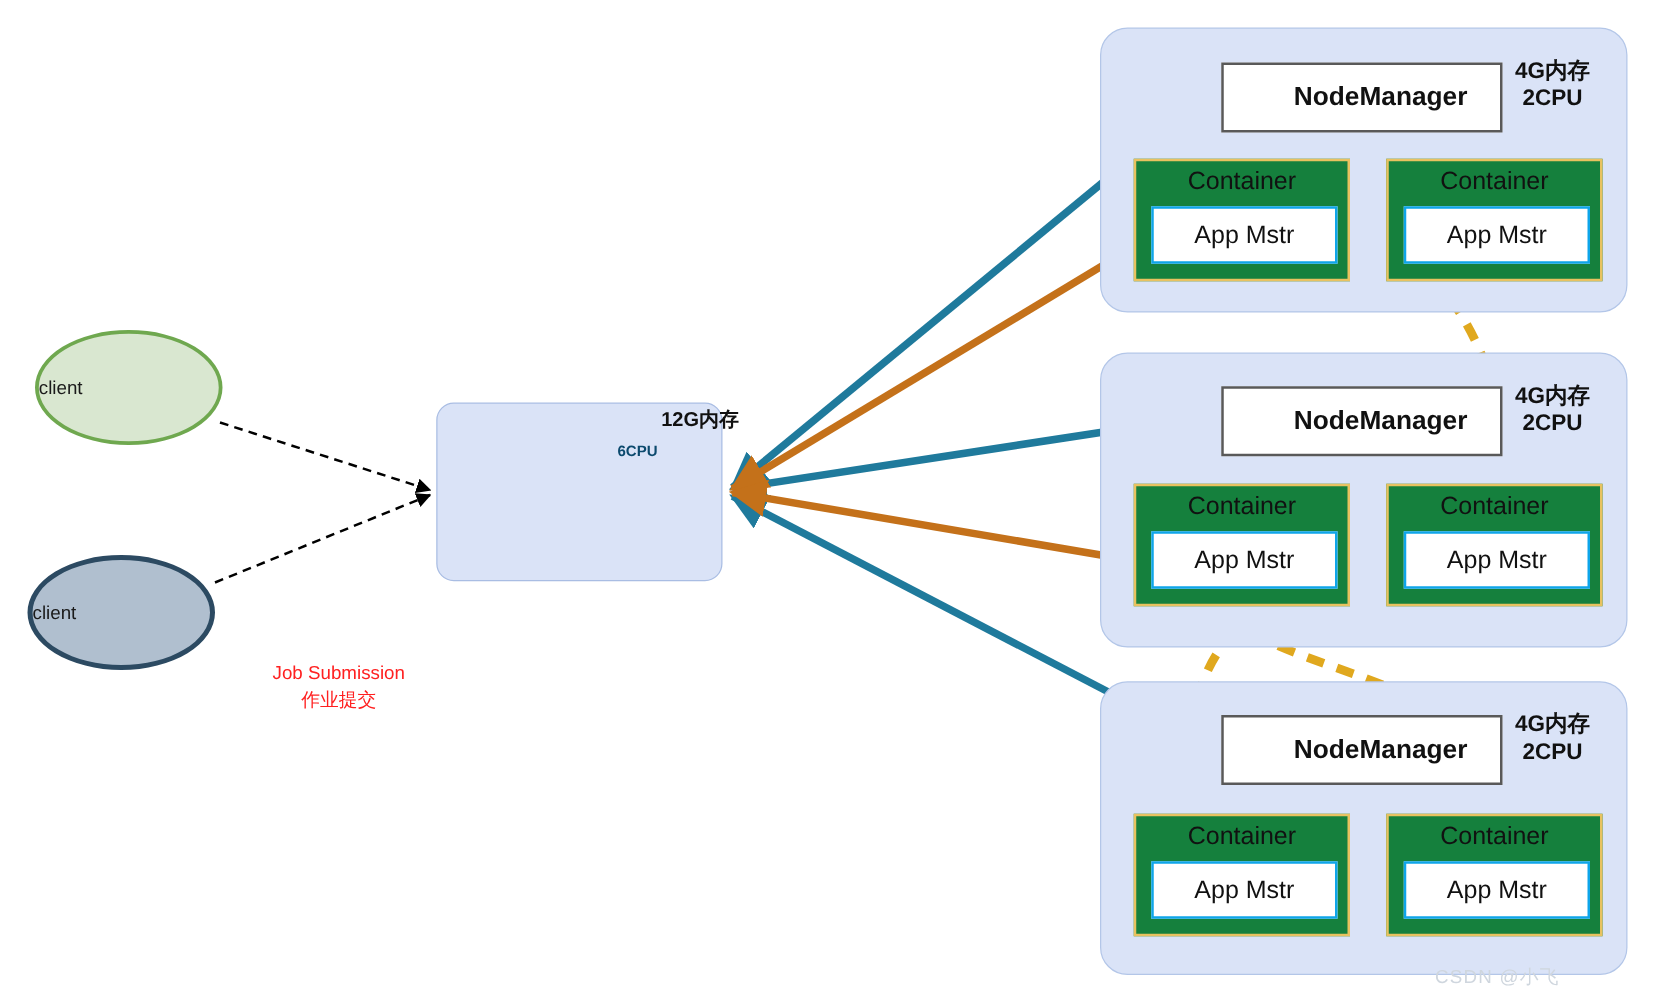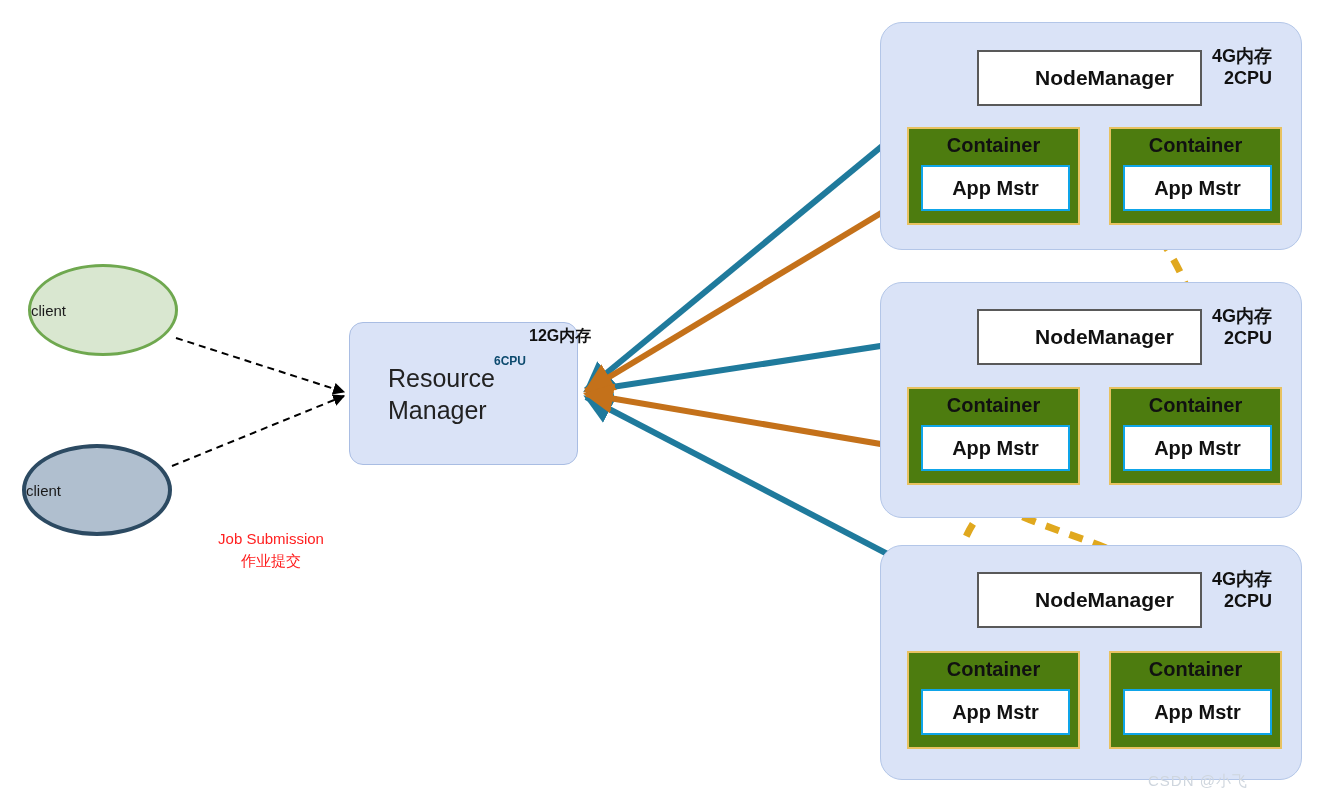--- a/index.html
+++ b/index.html
@@ -140,30 +140,29 @@
     box-sizing: border-box;
     padding-left: 30px;
   }
   .nm-res {
     position: absolute;
     font-size: 18px;
     font-weight: bold;
     color: #111111;
     line-height: 22px;
     white-space: pre-line;
-    text-align: right;
+    text-align: center;
   }
   .container-box {
     position: absolute;
     width: 173px;
     height: 98px;
-    background: #4d7c0f;
+    background: #15803d;
     border: 2px solid #e8c260;
     box-sizing: border-box;
-    font-weight: bold;
   }
   .container-title {
     position: absolute;
     top: 5px;
     left: 0;
     width: 100%;
     text-align: center;
     font-size: 20px;
     color: #111111;
   }
@@ -242,22 +241,20 @@
 
 
   <div class="client client-green">
     <span>client</span>
   </div>
   <div class="client client-blue">
     <span>client</span>
   </div>
 
   <div class="rm-box"></div>
-  <div class="rm-label">Resource
-Manager</div>
   <div class="rm-mem">12G内存</div>
   <div class="rm-cpu">6CPU</div>
 
   <div class="job-caption">
     <div>Job Submission</div>
     <div class="cn">作业提交</div>
   </div>
 
   <div class="node-panel" style="top:22px;height:228px;">
     <div class="nm-box" style="left:96px;top:27px;width:225px;height:56px;">

